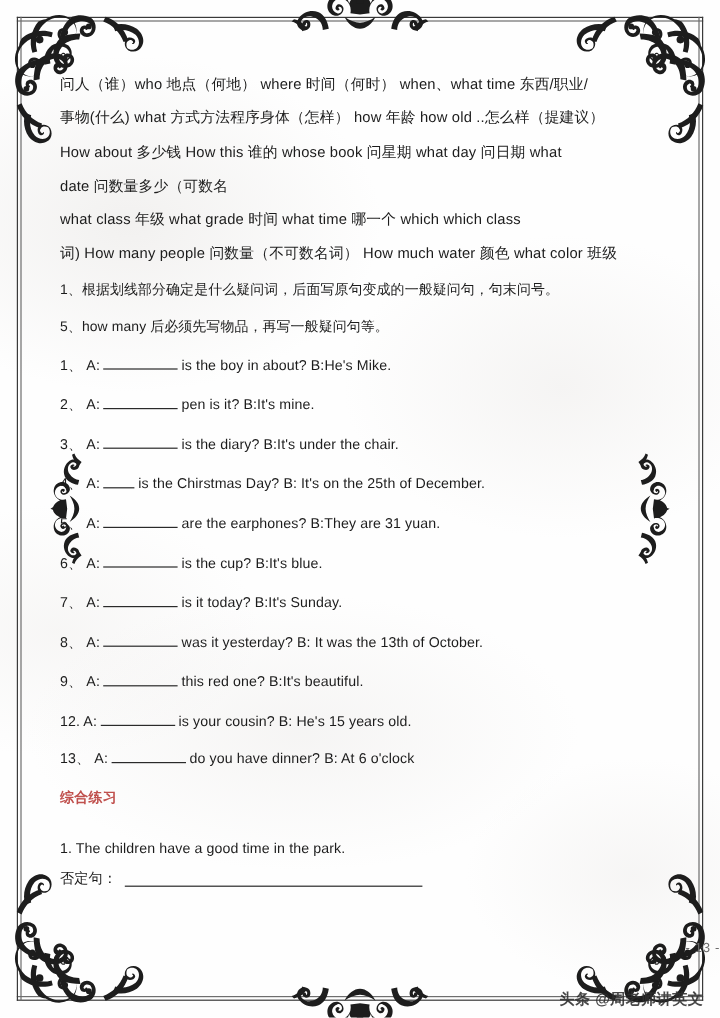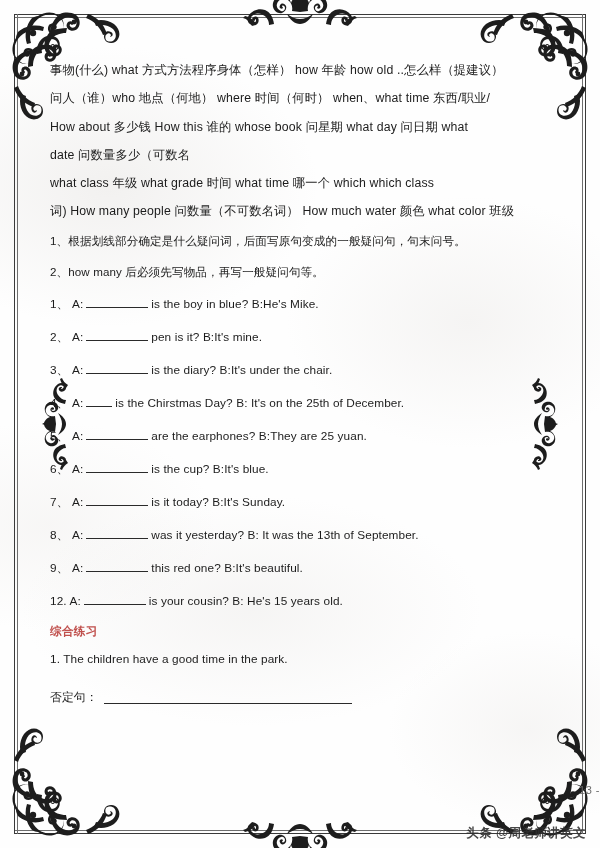--- a/index.html
+++ b/index.html
@@ -137,28 +137,28 @@
     margin: 0 3px;
     height: 11px;
   }
   .b-long { width: 62px; }
   .b-short { width: 26px; }
 
   .section-head {
     font-size: 11.6px;
     color: #c0504d;
     font-weight: bold;
-    margin-bottom: 13px;
+    margin-bottom: 28px;
     letter-spacing: .3px;
   }
 
   .q-line {
     font-size: 11.8px;
     color: #1c1c1c;
-    margin-bottom: 24px;
+    margin-bottom: 11px;
     letter-spacing: .1px;
   }
 
   .answer-row {
     font-size: 11.8px;
     color: #1c1c1c;
     display: flex;
     align-items: center;
     letter-spacing: .1px;
   }
@@ -348,44 +348,45 @@
           <path d="M20 22c4 1 7 3 9 6l-3 2c-2-3-4-5-7-6z"></path>
           <path d="M110 22c-4 1-7 3-9 6l3 2c2-3 4-5 7-6z"></path>
         </g>
       </svg>
     </div>
   </div>
 
   <div id="content">
 
     <div>
+      <div class="ref-line">问人（谁）who  地点（何地）  where  时间（何时）   when、what time  东西/职业/</div>
       <div class="ref-line">事物(什么) what  方式方法程序身体（怎样）   how  年龄  how old ..怎么样（提建议）</div>
-      <div class="ref-line">问人（谁）who  地点（何地）  where  时间（何时）   when、what time  东西/职业/</div>
       <div class="ref-line">How about  多少钱  How this  谁的  whose book  问星期  what day  问日期  what</div>
       <div class="ref-line">date  问数量多少（可数名</div>
       <div class="ref-line">what class  年级  what grade  时间  what time  哪一个  which which class</div>
       <div class="ref-line">词) How many people  问数量（不可数名词）  How much water  颜色 what color  班级</div>
     </div>
 
     <div>
       <div class="instr-line">1、根据划线部分确定是什么疑问词，后面写原句变成的一般疑问句，句末问号。</div>
-      <div class="instr-line">2、how many 后必须先写物品，再写一般疑问句等。</div>
+      <div class="instr-line">5、how many 后必须先写物品，再写一般疑问句等。</div>
     </div>
 
     <div id="exercise-list">
-        <div class="ex-line"><span>1、</span><span> A:</span><span class="blank b-long"></span><span>is the boy in blue? B:He's Mike.</span></div>
+        <div class="ex-line"><span>1、</span><span> A:</span><span class="blank b-long"></span><span>is the boy in about? B:He's Mike.</span></div>
         <div class="ex-line"><span>2、</span><span> A:</span><span class="blank b-long"></span><span>pen is it? B:It's mine.</span></div>
         <div class="ex-line"><span>3、</span><span> A:</span><span class="blank b-long"></span><span>is the diary? B:It's under the chair.</span></div>
         <div class="ex-line"><span>4、</span><span> A:</span><span class="blank b-short"></span><span>is the Chirstmas Day? B: It's on the 25th of December.</span></div>
-        <div class="ex-line"><span>5、</span><span> A:</span><span class="blank b-long"></span><span>are the earphones? B:They are 25 yuan.</span></div>
+        <div class="ex-line"><span>5、</span><span> A:</span><span class="blank b-long"></span><span>are the earphones? B:They are 31 yuan.</span></div>
         <div class="ex-line"><span>6、</span><span> A:</span><span class="blank b-long"></span><span>is the cup? B:It's blue.</span></div>
         <div class="ex-line"><span>7、</span><span> A:</span><span class="blank b-long"></span><span>is it today? B:It's Sunday.</span></div>
-        <div class="ex-line"><span>8、</span><span> A:</span><span class="blank b-long"></span><span>was it yesterday? B: It was the 13th of September.</span></div>
+        <div class="ex-line"><span>8、</span><span> A:</span><span class="blank b-long"></span><span>was it yesterday? B: It was the 13th of October.</span></div>
         <div class="ex-line"><span>9、</span><span> A:</span><span class="blank b-long"></span><span>this red one? B:It's beautiful.</span></div>
         <div class="ex-line"><span>12.</span><span> A:</span><span class="blank b-long"></span><span>is your cousin? B: He's 15 years old.</span></div>
+        <div class="ex-line"><span>13、</span><span> A:</span><span class="blank b-long"></span><span>do you have dinner? B: At 6 o'clock</span></div>
       </div>
 
     <div>
       <div class="section-head">综合练习</div>
       <div class="q-line">1.  The children have a good time in the park.</div>
       <div class="answer-row">
         <span>否定句：</span>
         <span class="answer-rule"></span>
       </div>
     </div>

